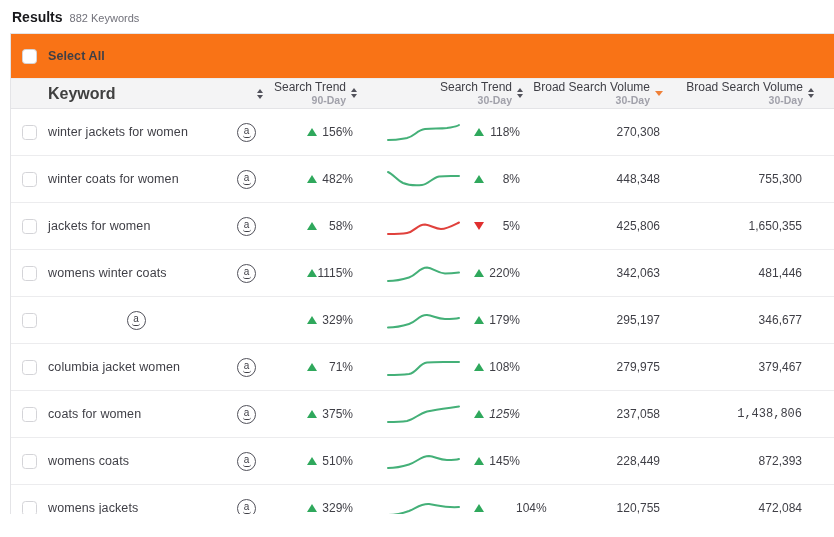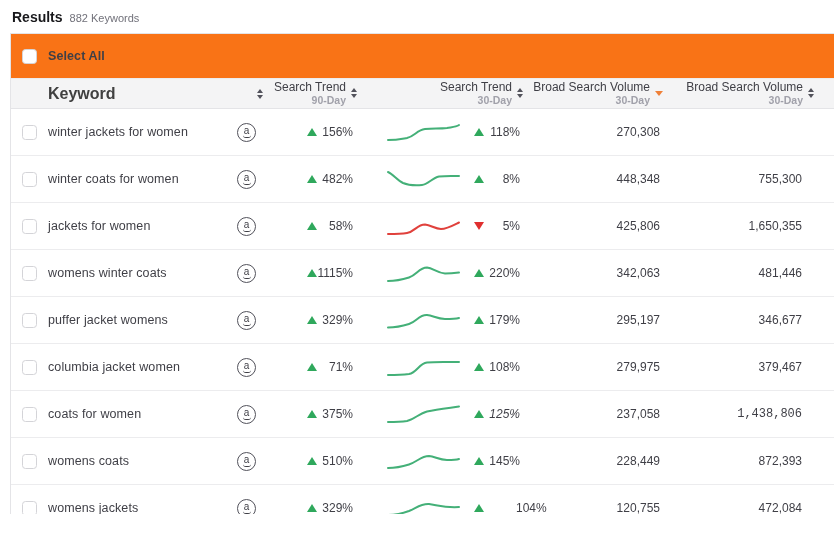--- a/index.html
+++ b/index.html
@@ -246,23 +246,20 @@
       <span class="pct">220%</span>
     </div>
     <div class="cell c-exact" style="grid-column:7;">342,063</div>
     <div class="cell c-broad" style="grid-column:8;">481,446</div>
   </div>
 
   <div class="row grid">
     <div class="cell c-check">
             <span class="checkbox"></span>
           </div>
-    <div class="cell c-kw">
-            <span class="kw">puffer jacket womens</span>
-          </div>
     <div class="cell c-a">
       <span class="a-badge">
         <span class="a-letter">a</span>
               <span class="a-smile"></span>
       </span>
     </div>
     <div class="cell c-t90" style="grid-column:4;">
       <span class="tri tri-up"></span>
       <span class="pct">329%</span>
     </div>

